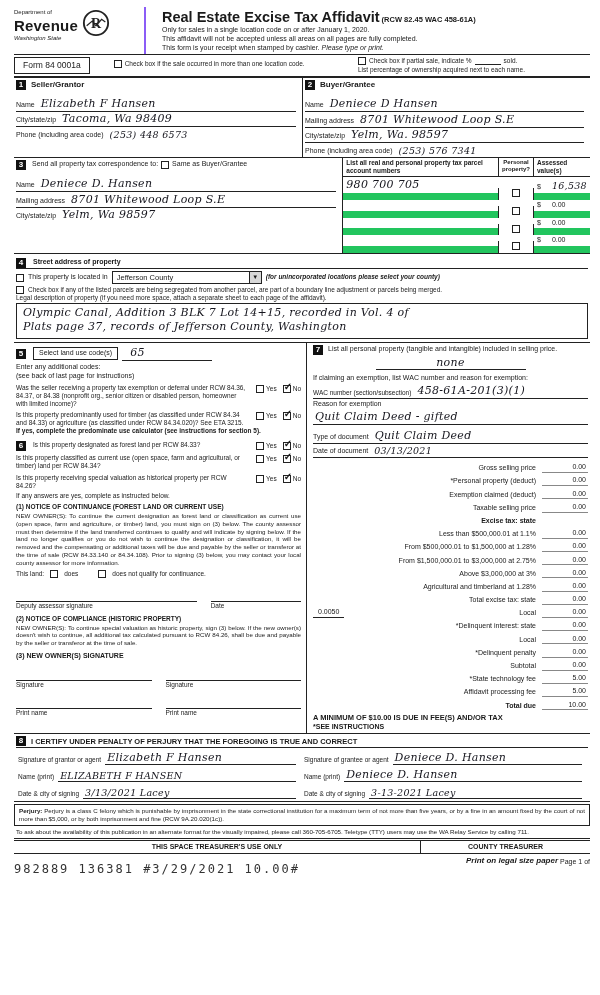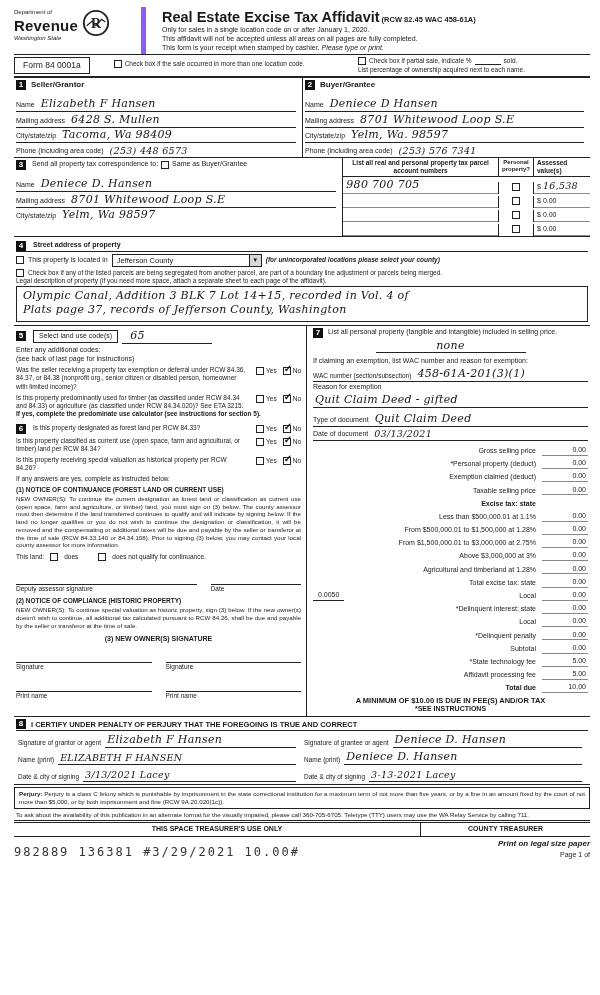--- a/index.html
+++ b/index.html
@@ -1,27 +1,27 @@
 <!DOCTYPE html>
 <html><head>
 <meta charset="utf-8">
 <style>
   *{margin:0;padding:0;box-sizing:border-box}
   html,body{width:600px;height:995px}
   body{font-family:"Liberation Sans",sans-serif;color:#1a1a1a;background:#fff;font-size:7px;line-height:1.25;overflow:hidden}
   .page{width:600px;height:995px;padding:7px 10px 3px 14px;position:relative}
-  .b{font-weight:bold}.i{font-style:italic}.c{text-align:center}
+  .b{font-weight:bold}.i{font-style:italic}.c{text-align:left}
   .t6{font-size:6px}.t65{font-size:6.5px}.t7{font-size:7px}.t75{font-size:7.5px}.t8{font-size:8px}
   .hw{font-family:"DejaVu Serif",serif;font-style:italic;font-size:11px;letter-spacing:.3px;white-space:nowrap;color:#15151d}
   .hw.sm{font-size:9.5px}
   .cb{display:inline-block;width:8px;height:8px;border:1px solid #222;vertical-align:-1px;position:relative;background:#fff;flex:none}
   .cb .ck{position:absolute;left:0;top:-4px;font-size:10px;font-weight:bold;line-height:1}
   .secnum{display:inline-flex;align-items:center;justify-content:center;min-width:10px;height:10px;background:#111;color:#fff;font-weight:bold;font-size:8px;flex:none;margin-right:3px}
   .header{display:flex;border-bottom:1px solid #222}
-  .hdr-left{width:132px;padding:2px 4px 2px 0;border-right:5px solid #8b5cf6}
+  .hdr-left{width:132px;padding:2px 4px 2px 0;border-right:2px solid #8b5cf6}
   .brand{display:flex;gap:4px;align-items:flex-start}
   .brand-rev{font-size:15px;font-weight:bold;letter-spacing:.2px}
   .logo{width:28px;height:28px;flex:none}
   .hdr-right{flex:1;padding:1px 2px 2px 16px}
   .title{font-size:14.5px;font-weight:bold}
   .hdr-row2{display:flex;align-items:flex-start;gap:24px;padding:2px 0;border-bottom:2px solid #222}
   .formbox{border:1.5px solid #222;padding:2px 8px;font-size:8.5px;flex:none}
   .chk-multi{display:flex;gap:3px;align-items:center;padding-top:3px}
   .chk-right{margin-left:auto;width:232px}
   .chk-right>div{display:flex;gap:3px;align-items:center}
@@ -37,22 +37,22 @@
   .fv{flex:1;padding:0 2px;overflow:hidden}
   .h20{min-height:20px}.h16{min-height:16px}.h14{min-height:14px}.h13{min-height:13px}
   .sec3{display:flex}
   .s3-left{width:57%;padding:2px 6px 2px 2px}
   .s3-intro{display:flex;gap:3px;align-items:center;margin-bottom:2px}
   .s3-right{width:43%;display:flex;flex-direction:column}
   .pt-h{display:flex;border-bottom:1px solid #222}
   .pt-r{display:flex;align-items:flex-end;min-height:14px}
   .pt-c1{flex:1;padding:1px 3px}
   .pt-c2{width:36px;text-align:center;border-left:1px solid #222;border-right:1px solid #222;padding:1px 2px}
-  .pt-c3{width:56px;padding:1px 3px;display:flex;align-items:flex-end;gap:2px}
-  .pt-r .pt-c1,.pt-r .pt-c3{border-bottom:1px solid #22c55e}
+  .pt-c3{width:56px;padding:1px 3px;display:flex;align-items:flex-end;gap:11px}
+  .pt-r .pt-c1,.pt-r .pt-c3{border-bottom:7px solid #22c55e}
   .pt-r .pt-c2{border-bottom:none}
   .sec4{padding:2px 2px 3px 2px}
   .loc-row{display:flex;align-items:center;gap:4px;margin:2px 0}
   .dd{display:inline-flex;align-items:center;border:1px solid #222;height:13px;width:150px;background:#fff}
   .dd-txt{flex:1;padding:0 4px;font-size:7.5px}
   .dd-btn{width:12px;height:100%;border-left:1px solid #222;background:#d8d8d8;display:flex;align-items:center;justify-content:center;font-size:6px}
   .legalbox{border:1.5px solid #222;min-height:36px;padding:2px 6px;margin-top:1px}
   .cols{display:flex}
   .colL{width:292px;padding:2px 5px 2px 2px}
   .colR{flex:1;padding:2px 2px 2px 6px}
@@ -79,21 +79,21 @@
   .s8-h{display:flex;align-items:center;gap:2px;border-bottom:1px solid #222;padding-bottom:1px}
   .s8-grid{display:flex;flex-wrap:wrap}
   .s8-cell{width:50%;display:flex;align-items:flex-end;gap:4px;min-height:17px;padding:0 6px 0 2px}
   .s8-cell .fv{border-bottom:1px solid #222}
   .perjury{border:1.5px solid #222;padding:2px 4px;margin-top:2px;font-size:6.2px;text-align:justify}
   .altline{font-size:6.2px;padding:2px 2px;border-bottom:1px solid #222}
   .treas{display:flex;border:1.5px solid #222;border-left:none;border-right:none;margin-top:1px}
   .treas-l{flex:1;text-align:center;padding:2px;font-weight:bold;font-size:7px}
   .treas-r{width:170px;text-align:center;padding:2px;border-left:1.5px solid #222;font-weight:bold;font-size:7px}
   .stamp{font-family:"DejaVu Sans Mono",monospace;font-size:12px;letter-spacing:2px;color:#333;margin-top:8px}
-  .endrow{display:flex;justify-content:flex-end;flex-direction:column;align-items:flex-end;gap:2px;margin-top:2px}
+  .endrow{display:flex;justify-content:flex-end;flex-direction:row;align-items:flex-end;gap:2px;margin-top:2px}
 </style>
 </head>
 <body>
 
 <div class="page">
 
   <div class="header">
     <div class="hdr-left">
       <div class="brand">
         <div class="brand-text">
@@ -140,24 +140,20 @@
 
   <div class="row sec12">
     <div class="half">
       <div class="sech">
           <span class="secnum">1</span>
           <span class="b t8">Seller/Grantor</span>
         </div>
       <div class="fline h20">
           <span class="fl">Name</span>
           <span class="fv"><span class="hw">Elizabeth F Hansen</span></span>
-        </div>
-      <div class="fline h16">
-          <span class="fl">Mailing address</span>
-          <span class="fv"><span class="hw">6428 S. Mullen</span></span>
         </div>
       <div class="fline h14">
           <span class="fl">City/state/zip</span>
           <span class="fv"><span class="hw">Tacoma, Wa  98409</span></span>
         </div>
       <div class="fline h14 nb">
           <span class="fl">Phone (including area code)</span>
           <span class="fv"><span class="hw sm">(253) 448 6573</span></span>
         </div>
     </div>

